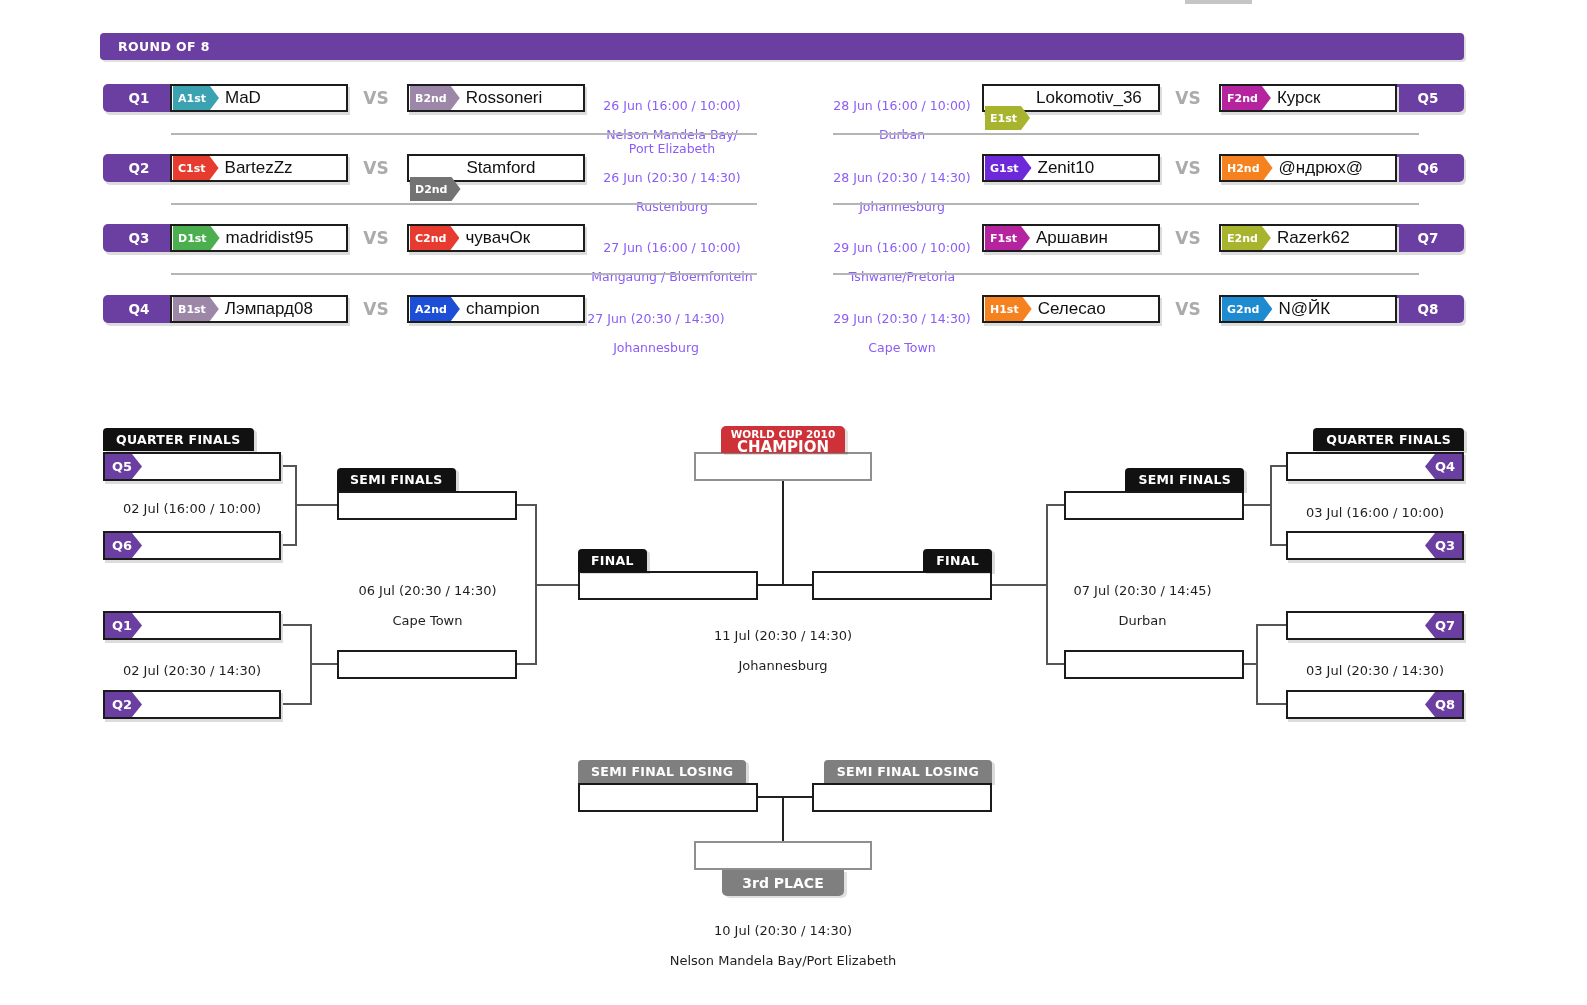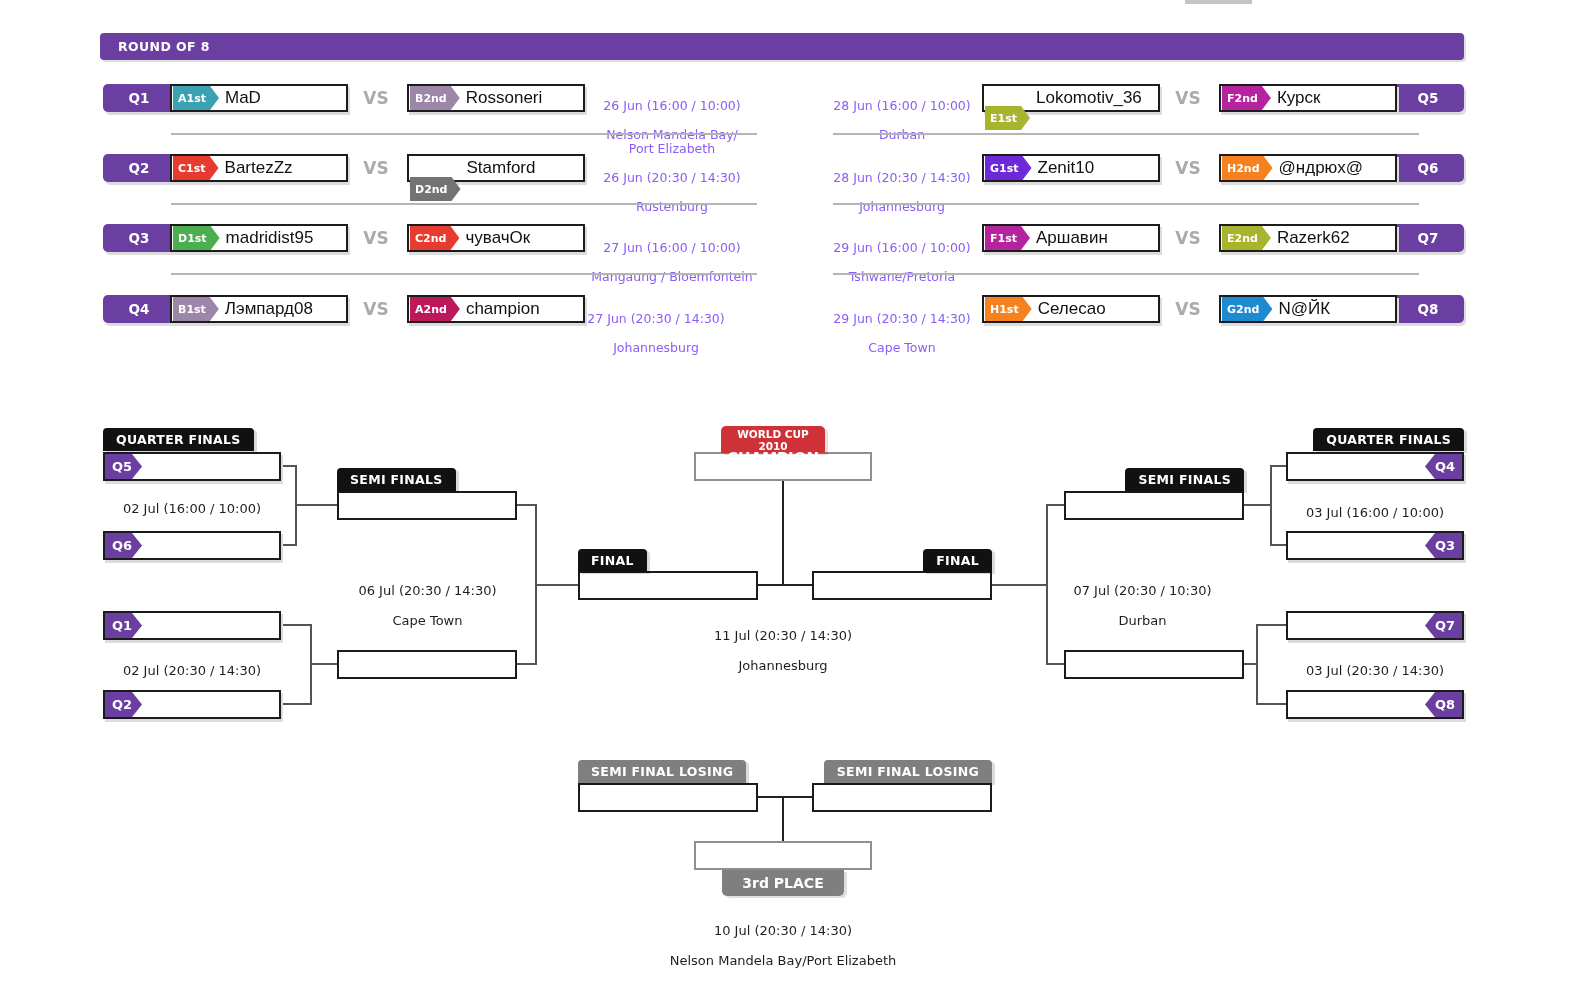--- a/index.html
+++ b/index.html
@@ -46,21 +46,21 @@
   .pent.l { left:0; padding-left:7px;
             clip-path:polygon(0 0, calc(100% - 10px) 0, 100% 50%, calc(100% - 10px) 100%, 0 100%); }
   .pent.r { right:0; padding-right:7px; justify-content:flex-end;
             clip-path:polygon(10px 0, 100% 0, 100% 100%, 10px 100%, 0 50%); }
   .bigbox { position:absolute; width:180px; height:29px; background:#fff; border:2px solid #1B1B1B; z-index:2; }
   .graybrd { border-color:#8F8F8F; }
   .bdate { position:absolute; text-align:center; color:#1E1E1E; font-size:13px;
            line-height:1.16; white-space:pre-line; }
   .ln { position:absolute; background:#555; z-index:1; }
 
-  .champlabel { position:absolute; left:721px; top:426px; width:104px; height:27px;
+  .champlabel { position:absolute; left:721px; top:426px; width:124px; height:27px;
                 background:#CE3138; color:#fff; border-radius:5px 5px 0 0; text-align:center;
                 z-index:3; box-shadow:3px 2px 0 rgba(0,0,0,.12); }
   .champlabel .l1 { font-size:10.5px; font-weight:bold; margin-top:2px; }
   .champlabel .l2 { font-size:15px; font-weight:bold; margin-top:-2px; }
   .thirdlabel { position:absolute; left:722px; top:870px; width:122px; height:26px;
                 background:#7F7F7F; color:#fff; font-weight:bold; font-size:14px;
                 border-radius:0 0 5px 5px; display:flex; align-items:center; justify-content:center;
                 z-index:3; box-shadow:3px 2px 0 rgba(0,0,0,.12); }
 </style>
 </head>
@@ -130,21 +130,21 @@
   <div class="sep" style="left:171px; top:273px"></div>
 
   <div>
     <div class="qtag l" style="top:295px">Q4</div>
     <div class="teambox" style="left:170px; top:295px">
       <span class="seed" style="background: rgb(156, 135, 168);">B1st</span>
       <span class="tname">Лэмпард08</span>
     </div>
     <div class="vs" style="left:350px; top:295px">VS</div>
     <div class="teambox" style="left:407px; top:295px">
-      <span class="seed" style="background: #be185d;">A2nd</span>
+      <span class="seed" style="background: #1d4ed8;">A2nd</span>
       <span class="tname">champion</span>
     </div>
     <div class="dateblock" style="left:574px; top:297px">
       <div>27 Jun (20:30 / 14:30)</div>
       <div>Johannesburg</div>
     </div>
   </div>
 
   <div>
     <div class="dateblock" style="left:820px; top:84px">
@@ -289,21 +289,21 @@
     <div>03 Jul (16:00 / 10:00)</div>
     <div>Cape Town</div>
   </div>
   <div class="slot" style="left:1286px; top:531px">
     <span class="pent r">Q3</span>
   </div>
 
   <div class="blabel" style="right:343px; top:468px">SEMI FINALS</div>
   <div class="bigbox" style="left:1064px; top:491px"></div>
   <div class="bdate" style="left:1045px; top:568px; width:195px">
-    <div>07 Jul (20:30 / 10:30)</div>
+    <div>07 Jul (20:30 / 14:45)</div>
     <div>Durban</div>
   </div>
 
   <div class="slot" style="left:1286px; top:611px">
     <span class="pent r">Q7</span>
   </div>
   <div class="bdate" style="left:1283px; top:648px; width:184px">
     <div>03 Jul (20:30 / 14:30)</div>
     <div>Johannesburg</div>
   </div>

